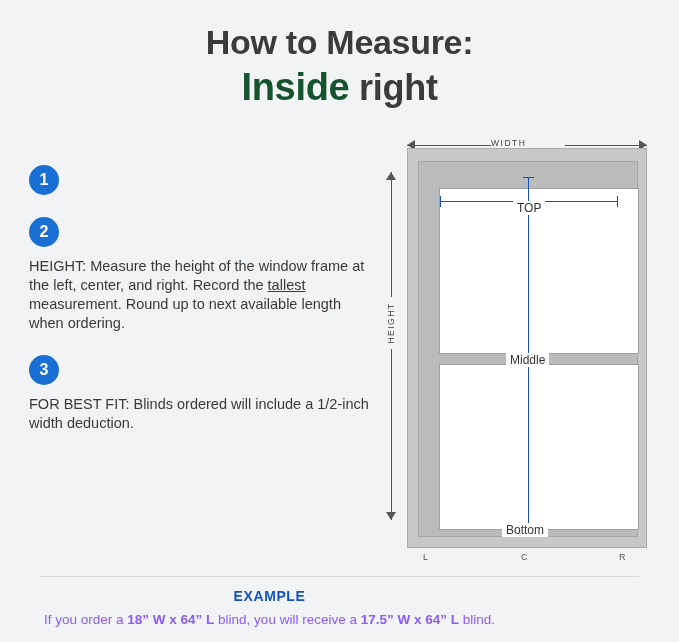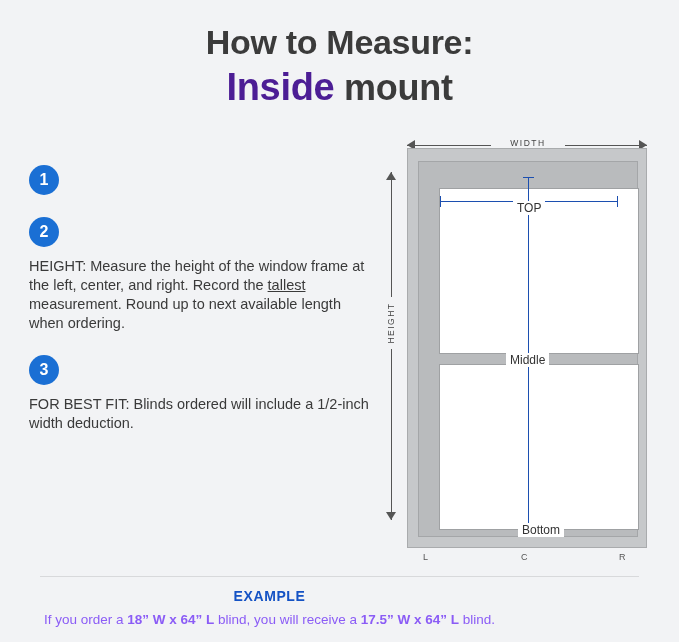--- a/index.html
+++ b/index.html
@@ -38,21 +38,21 @@
   }
   .title-line2 {
     font-size: 36px;
     font-weight: bold;
     color: #3b3b3b;
     letter-spacing: -0.3px;
     line-height: 46px;
     margin-top: 2px;
   }
   .title-accent {
-    color: #4c1d95;
+    color: #14532d;
     font-size: 38px;
     font-weight: bold;
   }
 
   
   .steps {
     position: absolute;
     left: 29px;
     top: 165px;
     width: 348px;
@@ -120,21 +120,20 @@
     border-top: 5px solid transparent;
     border-bottom: 5px solid transparent;
   }
   .width-arrow .cap-l { left: 0; border-right: 8px solid #555; }
   .width-arrow .cap-r { right: 0; border-left: 8px solid #555; }
   .width-label {
     position: absolute;
     top: 0px;
     left: 84px;
     width: 74px;
-    text-align: center;
     background: #f2f3f5;
     font-size: 8.5px;
     letter-spacing: 1.5px;
     color: #444;
   }
 
   
   .height-arrow {
     position: absolute;
     left: 4px;
@@ -234,21 +233,21 @@
   .lbl {
     position: absolute;
     background: #ffffff;
     font-size: 12px;
     color: #333;
     padding: 0 4px;
     white-space: nowrap;
   }
   .lbl-top { left: 105px; top: 52px; }
   .lbl-middle { left: 98px; top: 204px; }
-  .lbl-bottom { left: 110px; top: 374px; }
+  .lbl-bottom { left: 94px; top: 374px; }
 
   .axis-letters {
     position: absolute;
     left: 27px;
     top: 422px;
     width: 240px;
     height: 14px;
     font-size: 9px;
     color: #555;
   }
@@ -289,21 +288,21 @@
   }
   .footer-text b { font-weight: bold; }
 </style>
 </head>
 <body>
 
 <div class="page">
 
   <div class="title-block">
     <div class="title-line1">How to Measure:</div>
-    <div class="title-line2"><span class="title-accent">Inside</span><span> mount</span></div>
+    <div class="title-line2"><span class="title-accent">Inside</span><span> right</span></div>
   </div>
 
   <div class="steps">
 
     <div class="step step1">
       <div class="step-badge">1</div>
     </div>
 
     <div class="step step2">
       <div class="step-badge">2</div>

